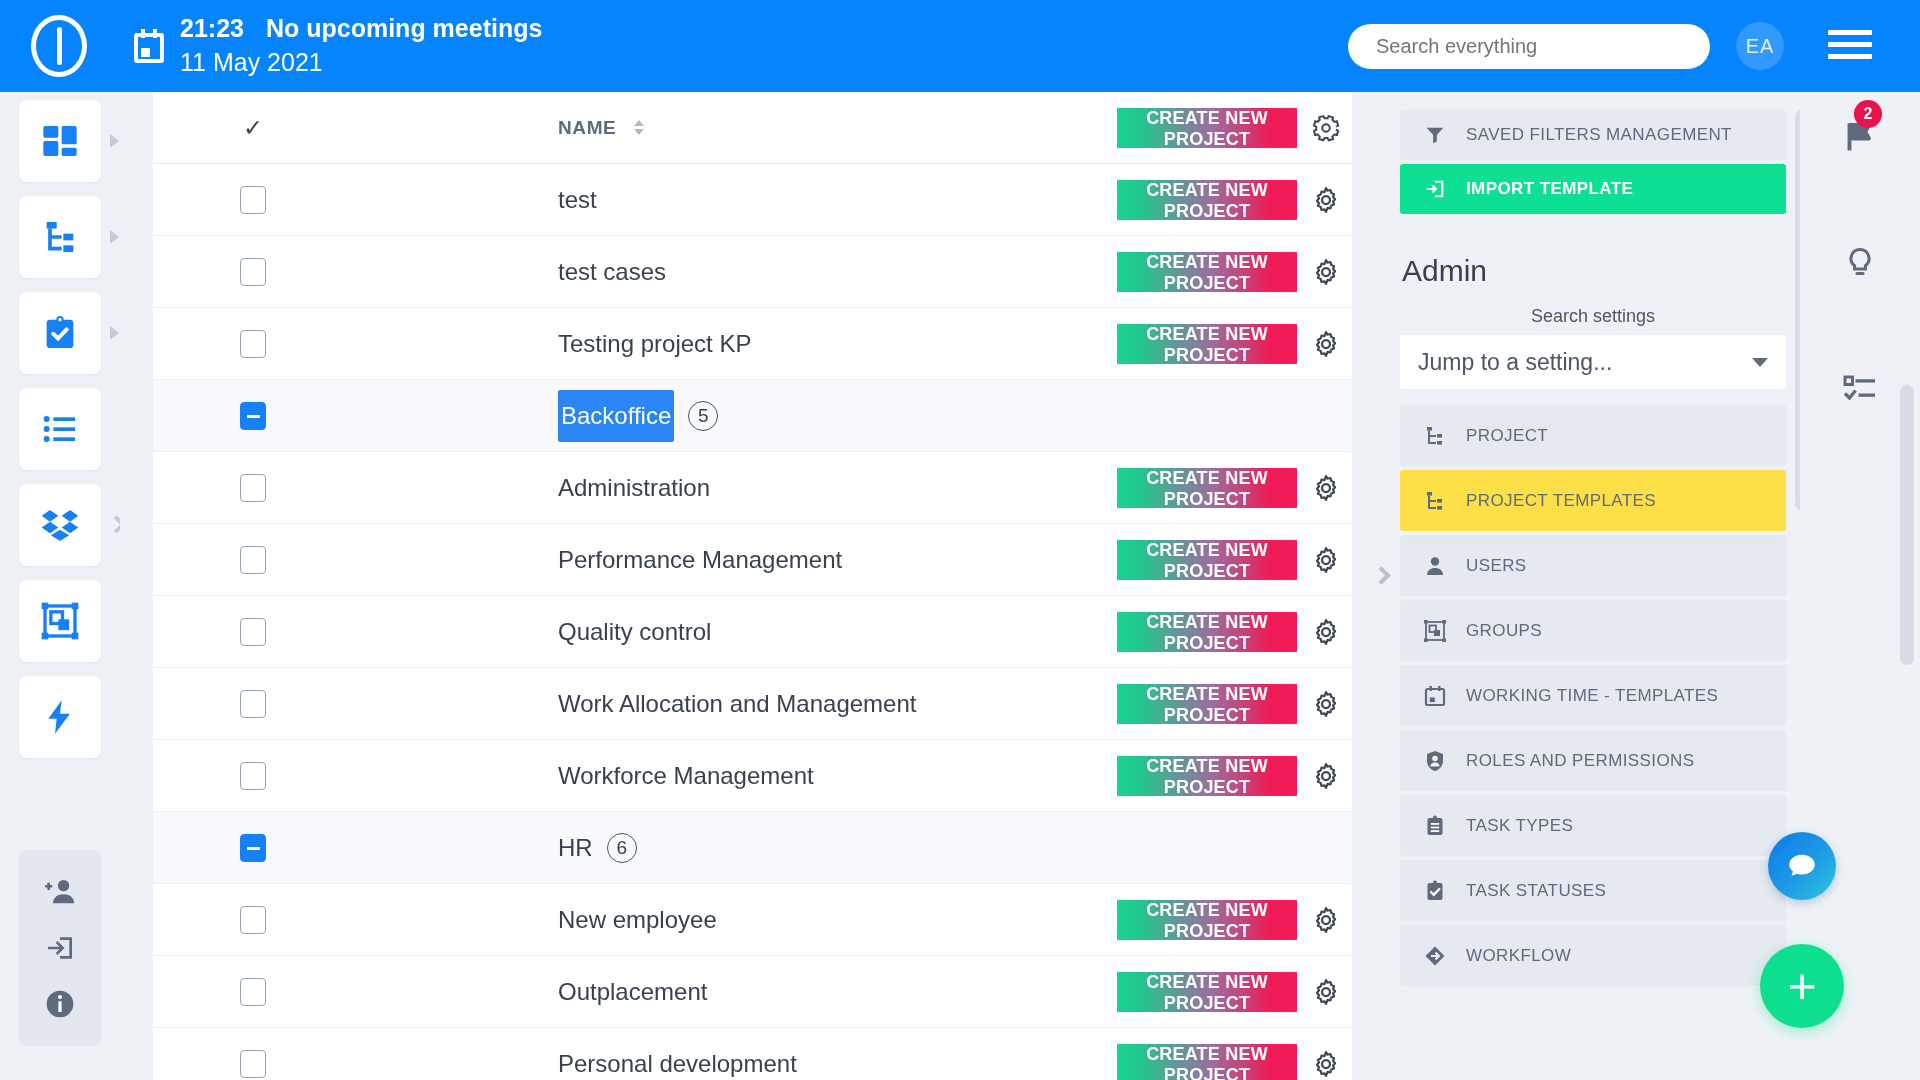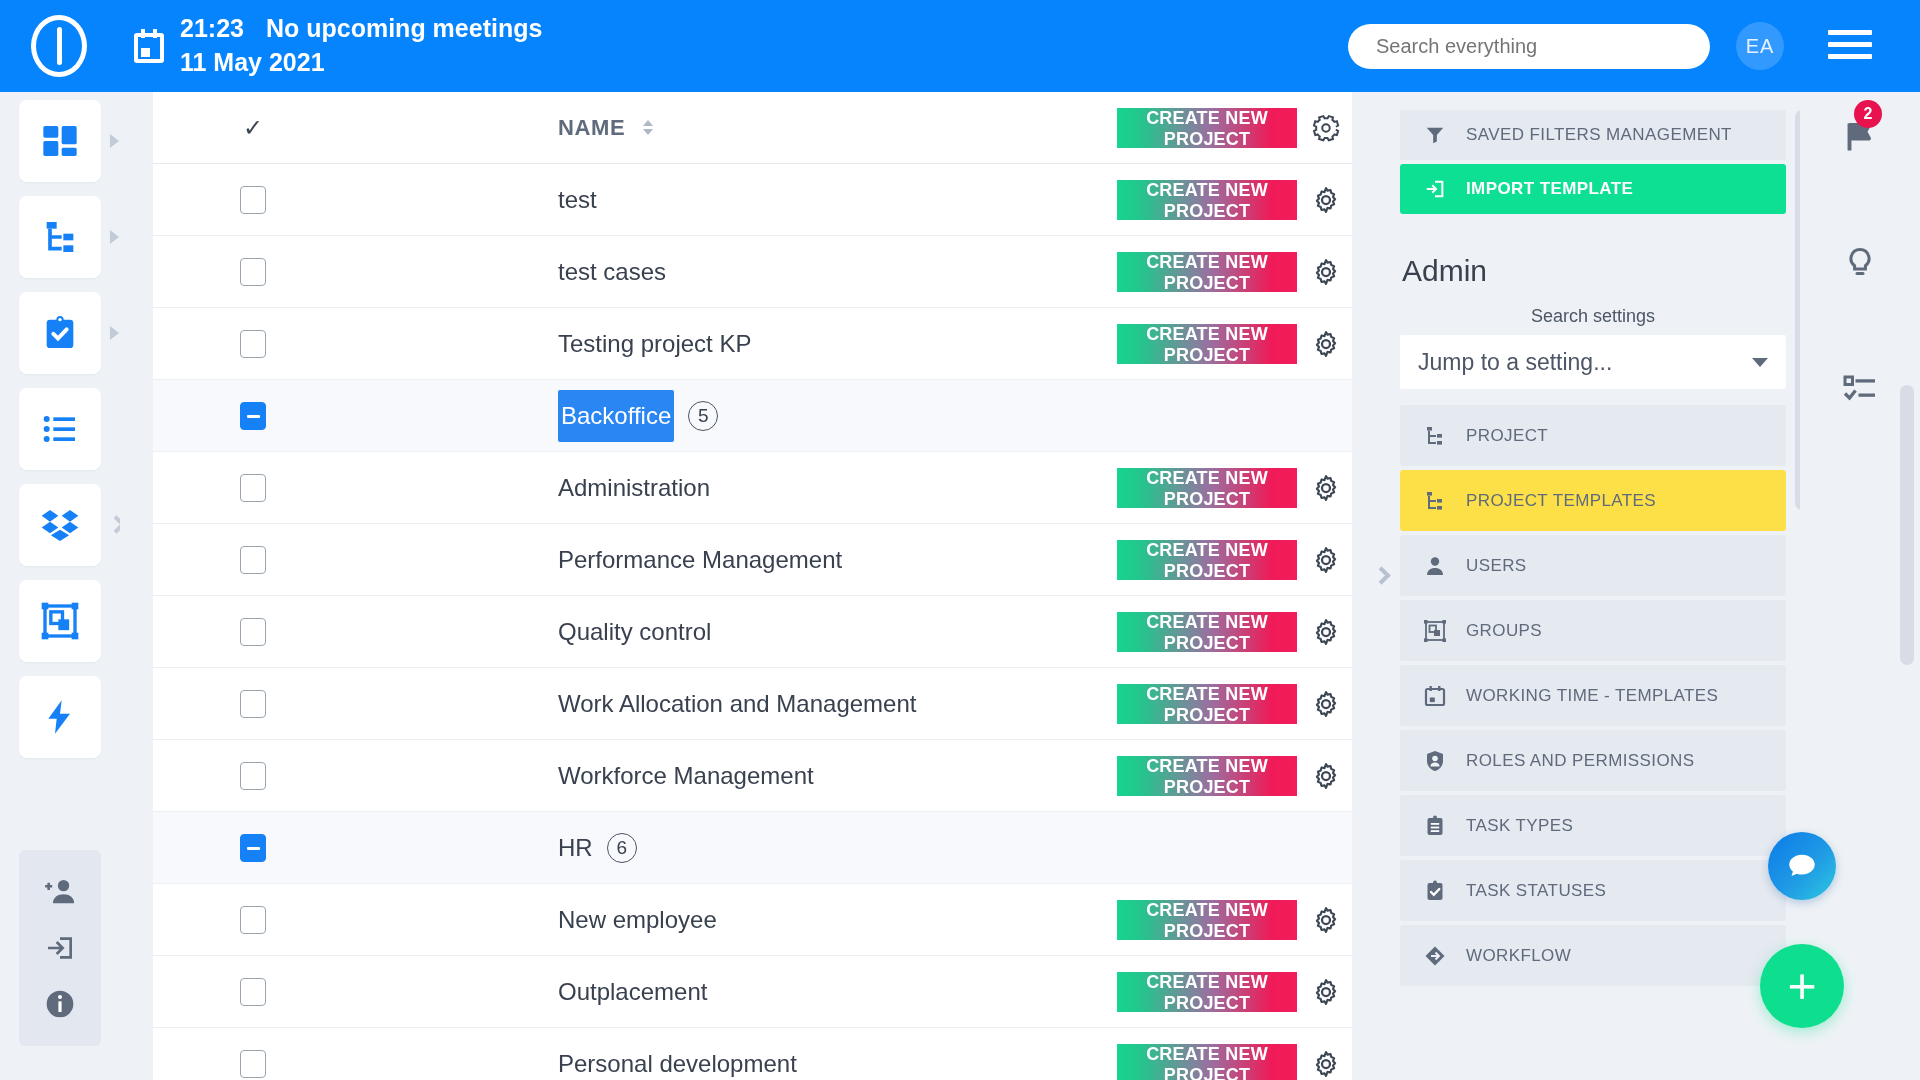--- a/index.html
+++ b/index.html
@@ -20,21 +20,21 @@
   }
   .logo-bar { width: 5px; height: 38px; background: #fff; border-radius: 3px; }
   #cal-icon { width: 62px; display: flex; justify-content: center; }
   .cal-glyph { position: relative; width: 30px; height: 34px; }
   .cal-glyph .cb { position: absolute; inset: 4px 0 0 0; border: 4px solid #fff; border-radius: 3px; }
   .cal-glyph .ct1, .cal-glyph .ct2 { position: absolute; top: 0; width: 4px; height: 9px; background: #fff; }
   .cal-glyph .ct1 { left: 7px; } .cal-glyph .ct2 { right: 7px; }
   .cal-glyph .cd { position: absolute; left: 7px; bottom: 6px; width: 9px; height: 9px; background: #fff; }
   #headtext { color: #fff; line-height: 1.35; }
   #headline1 { font-size: 25px; font-weight: 600; display: flex; gap: 22px; }
-  #headline2 { font-size: 25px; font-weight: 700; }
+  #headline2 { font-size: 25px; font-weight: 400; }
   #search-box {
     position: absolute; left: 1348px; top: 24px; width: 362px; height: 45px;
     background: #fff; border-radius: 23px; border: none; outline: none;
     font-size: 20px; color: #5a6472; padding: 0 28px;
     font-family: Liberation Sans, sans-serif;
   }
   #avatar {
     position: absolute; left: 1736px; top: 22px; width: 48px; height: 48px;
     border-radius: 50%; background: rgba(255,255,255,0.18); color: #e7f2ff;
     display: flex; align-items: center; justify-content: center;
@@ -86,21 +86,21 @@
   }
   .chk.indeterminate::after {
     content: ""; position: absolute; left: 6px; top: 12px; width: 13px; height: 3px;
     background: #fff; border-radius: 1px;
   }
   .chk-head { color: #3d4654; font-size: 24px; line-height: 1; }
   .cell-name {
     flex: 1; font-size: 24px; color: #39414f; padding-left: 205px;
     display: flex; align-items: center; gap: 14px; white-space: nowrap;
   }
-  .row.header .cell-name { font-size: 22px; letter-spacing: .6px; color: #5f6b7c; font-weight: 600; }
+  .row.header .cell-name { font-size: 19px; letter-spacing: .6px; color: #5f6b7c; font-weight: 600; }
   .sorticon { display: inline-flex; flex-direction: column; gap: 3px; margin-left: 4px; }
   .sorticon i { width: 0; height: 0; border-left: 5px solid transparent; border-right: 5px solid transparent; }
   .sorticon i.up { border-bottom: 6px solid #aeb7c4; }
   .sorticon i.down { border-top: 6px solid #aeb7c4; }
   .sel-highlight { background: #2a86f3; color: #fff; padding: 12px 3px; border-radius: 2px; }
   .count-badge {
     min-width: 30px; height: 30px; border: 1.5px solid #4a5464; border-radius: 50%;
     display: inline-flex; align-items: center; justify-content: center;
     font-size: 19px; color: #39414f; padding: 0 6px;
   }

